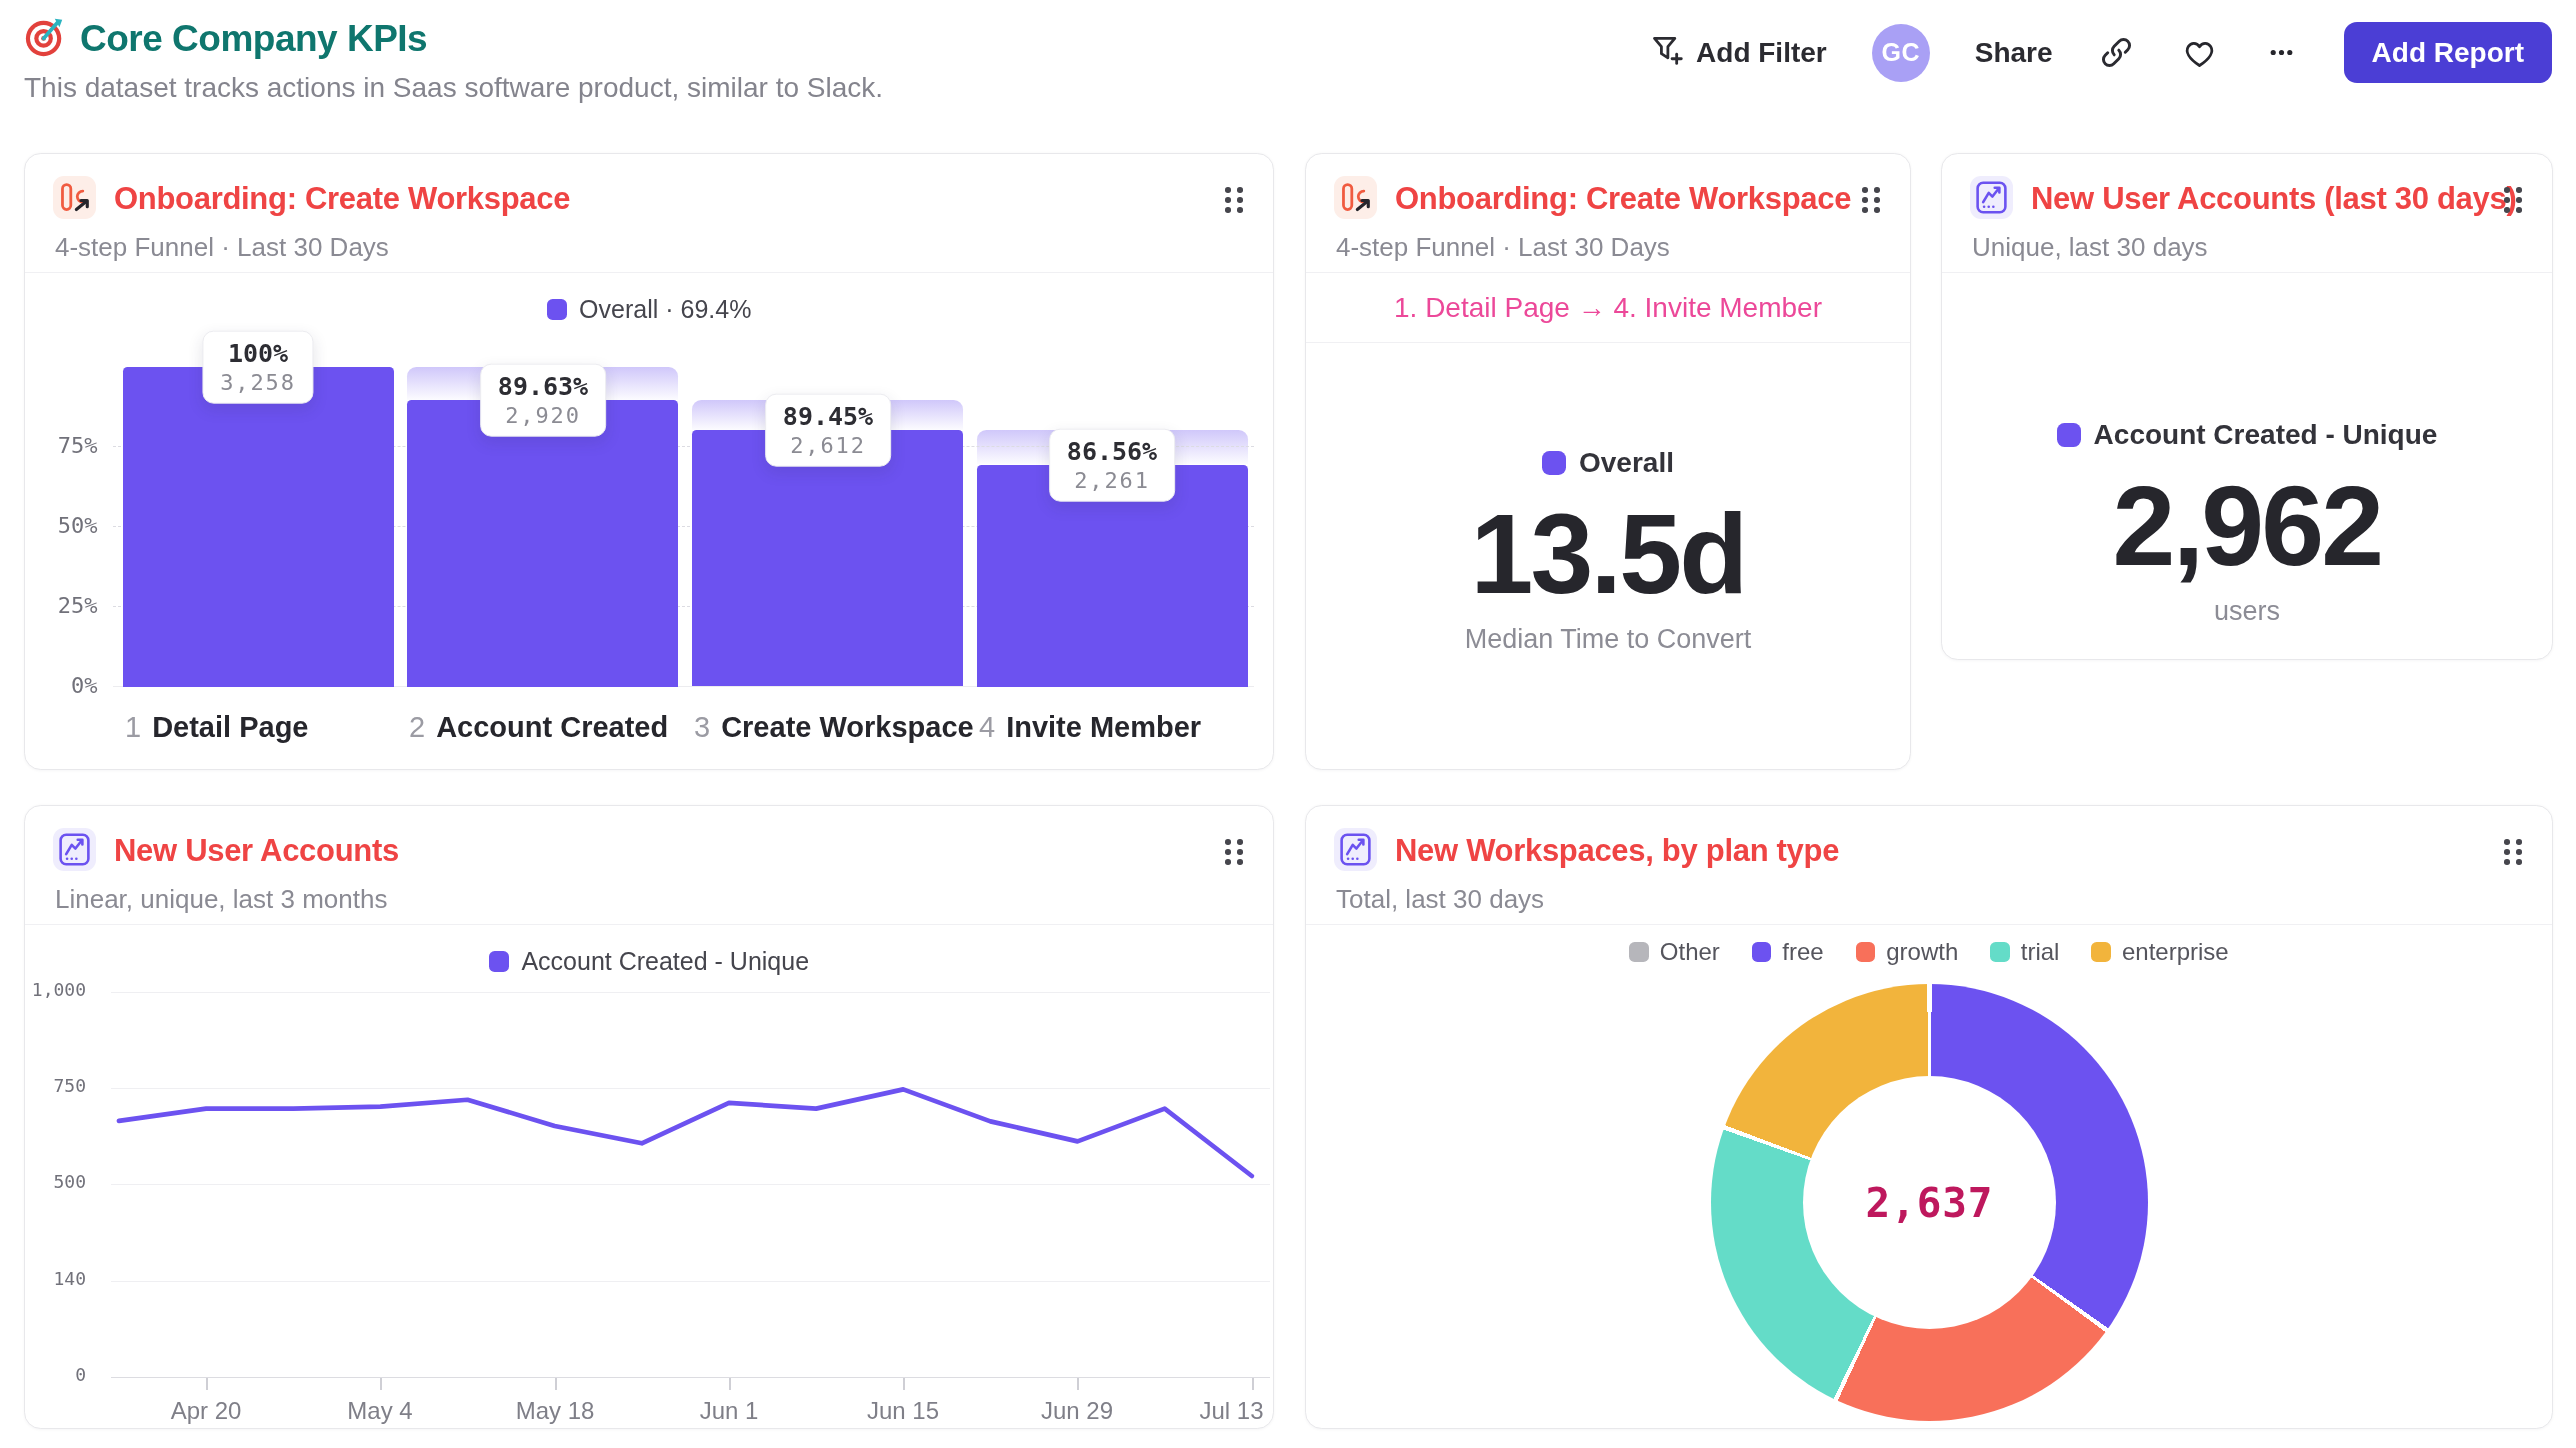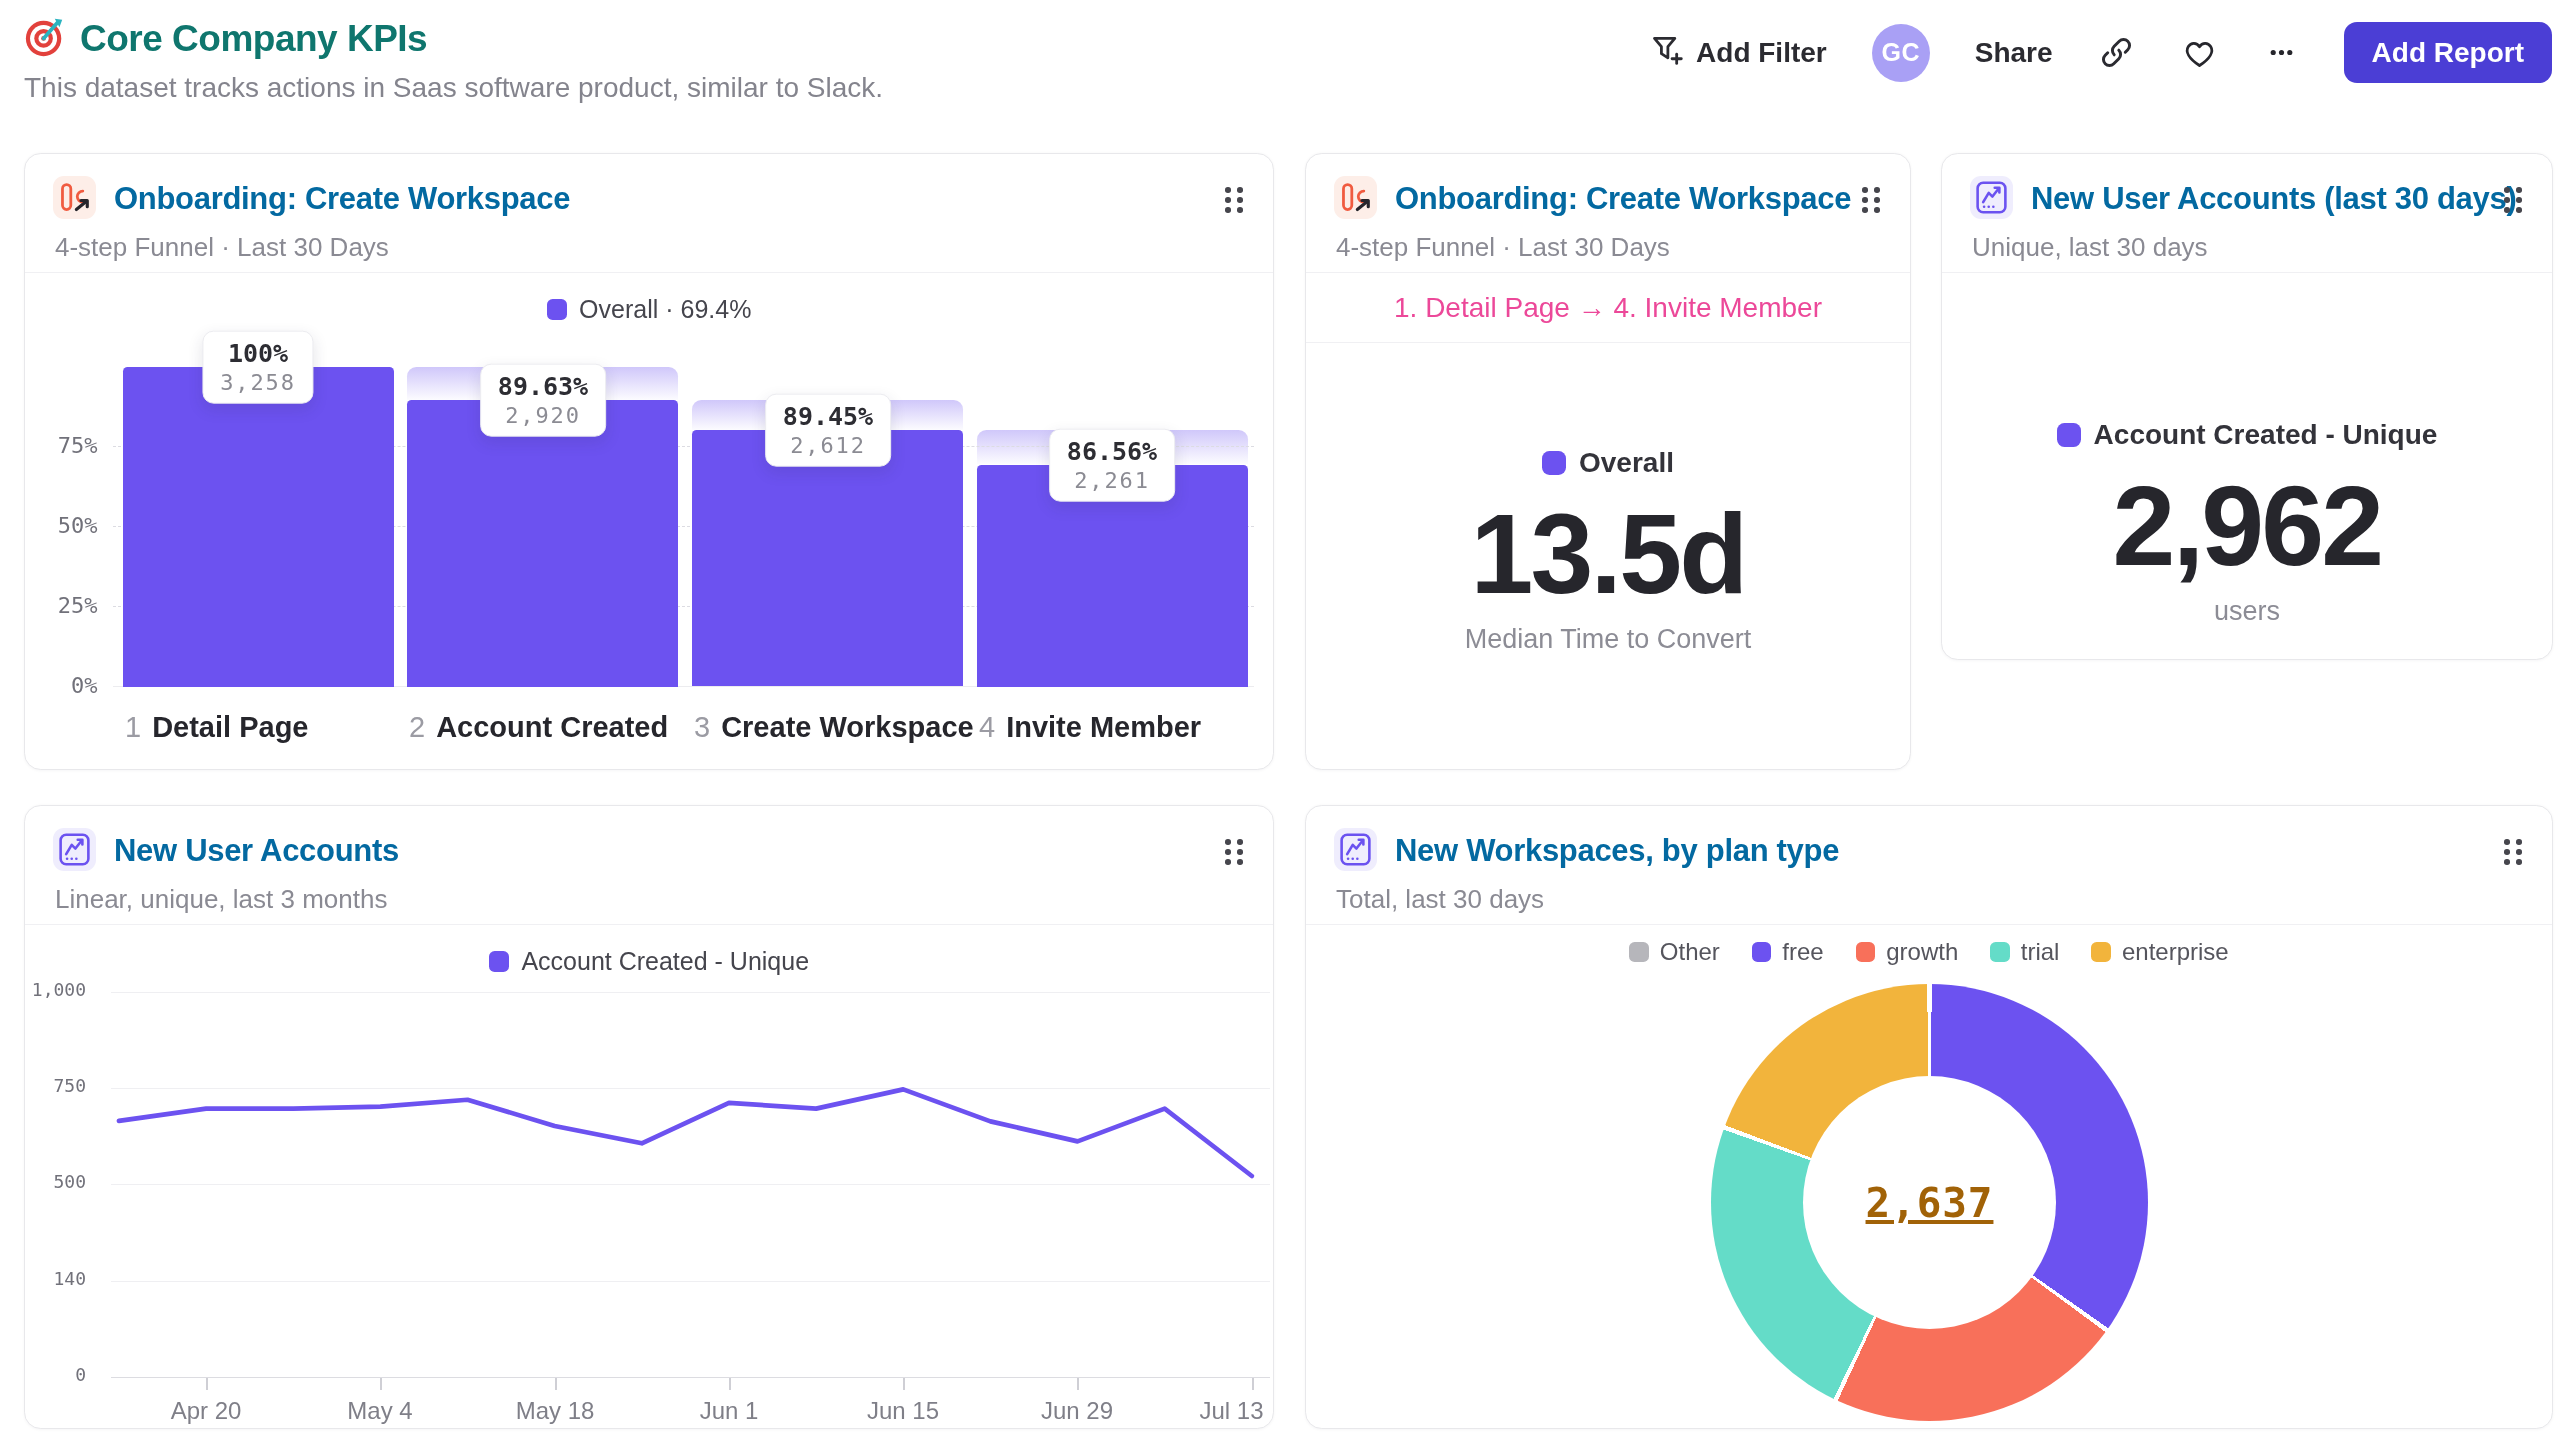--- a/index.html
+++ b/index.html
@@ -21,21 +21,21 @@
     color:#fff; font-size:28px; font-weight:600; font-family:inherit; cursor:pointer; }
   .icon-btn { display:flex; align-items:center; justify-content:center; cursor:pointer; }
 
   
   .card { position:absolute; background:#fff; border:1.4px solid #e8e8eb; border-radius:16.7px;
     box-shadow:0 0.9px 2.8px rgba(20,20,40,0.04); }
   .card-icon { position:absolute; left:28px; top:22px; width:43px; height:43px; border-radius:11px;
     display:flex; align-items:center; justify-content:center; }
   .card-icon.funnel-bg { background:#fdeee8; }
   .card-icon.insight-bg { background:#efedfd; }
-  .card-title { position:absolute; left:89px; top:27px; font-size:31px; font-weight:700; color:#0369a1; letter-spacing:-0.3px; }
+  .card-title { position:absolute; left:89px; top:27px; font-size:31px; font-weight:700; color:#ef4444; letter-spacing:-0.3px; }
   .drag-handle { position:absolute; right:26px; top:33px; width:22px; height:32px;
     display:grid; grid-template-columns:repeat(2,5.6px); grid-template-rows:repeat(3,5.6px); gap:4.6px 6.5px; cursor:grab; }
   .drag-handle i { width:5.6px; height:5.6px; border-radius:50%; background:#46464d; }
   .card-subtitle { position:absolute; left:30px; top:78px; font-size:26px; color:#8a8a93; }
   .card-divider { position:absolute; left:0; right:0; top:118px; border-top:1.9px solid #f0f0f3; }
 
   .legend-row { position:absolute; left:0; right:0; display:flex; align-items:center; justify-content:center; gap:12px; }
   .swatch { width:20.5px; height:20.5px; border-radius:5.6px; flex:none; }
   .legend-text { font-size:25px; color:#45454d; font-weight:500; }
 
@@ -69,21 +69,21 @@
   .lc-ylab { position:absolute; width:61px; text-align:right; font-size:18px; color:#71717a; }
   .lc-grid { position:absolute; border-top:1.9px solid #efeff2; z-index:1; }
   .lc-grid.base { border-top:1.9px solid #dcdce1; }
   .lc-tick { position:absolute; width:1.9px; height:12px; background:#cfcfd5; }
   .lc-xlab { position:absolute; font-size:24px; color:#7f7f88; transform:translateX(-50%); white-space:nowrap; }
   #line-svg { position:absolute; left:0; top:0; z-index:2; }
 
   
   .donut { position:absolute; border-radius:50%; }
   .donut-hole { position:absolute; background:#fff; border-radius:50%; display:flex; align-items:center; justify-content:center; }
-  .donut-total { font-size:41px; font-weight:700; color:#a16207; letter-spacing:0.9px;text-decoration:underline; }
+  .donut-total { font-size:41px; font-weight:700; color:#be185d; letter-spacing:0.9px; }
   .legend5 { position:absolute; left:0; right:0; display:flex; justify-content:center; gap:32px; align-items:center; }
   .legend5 .item { display:flex; align-items:center; gap:11px; }
   .legend5 .sw { width:19.5px; height:19.5px; border-radius:5.6px; }
   .legend5 .lb { font-size:24px; color:#55555d; }
 </style>
 </head>
 <body>
 
 <div id="page-header">
   <div class="title-row">

